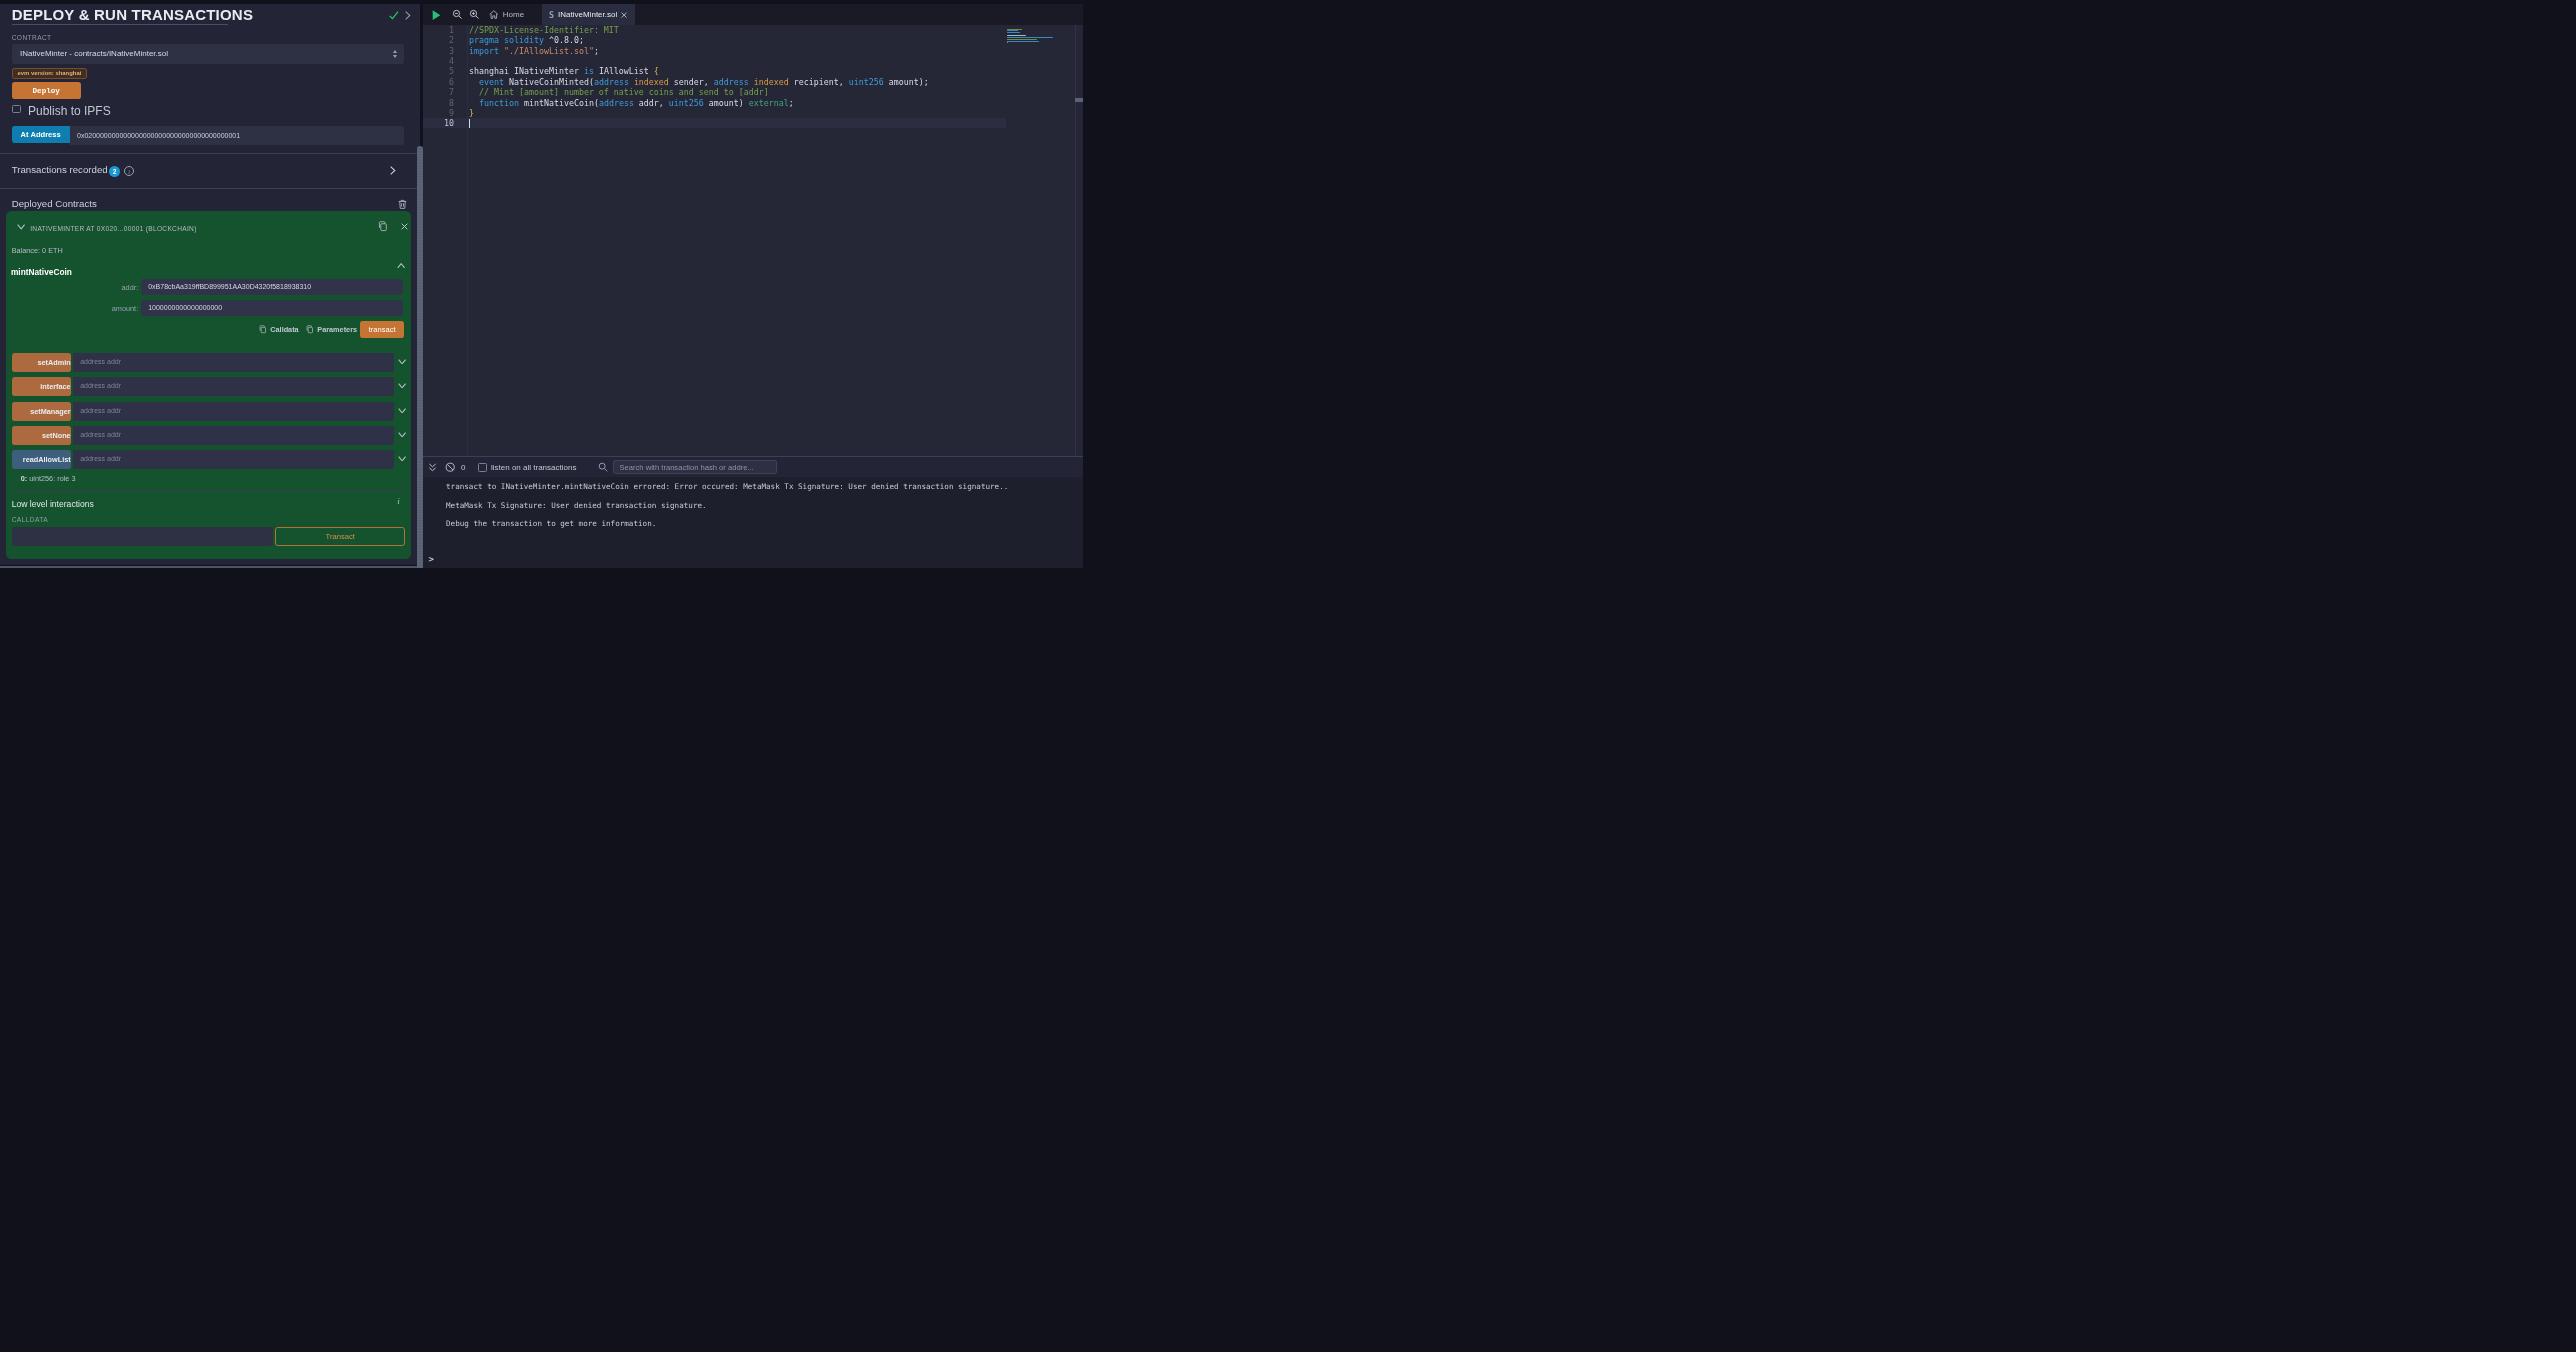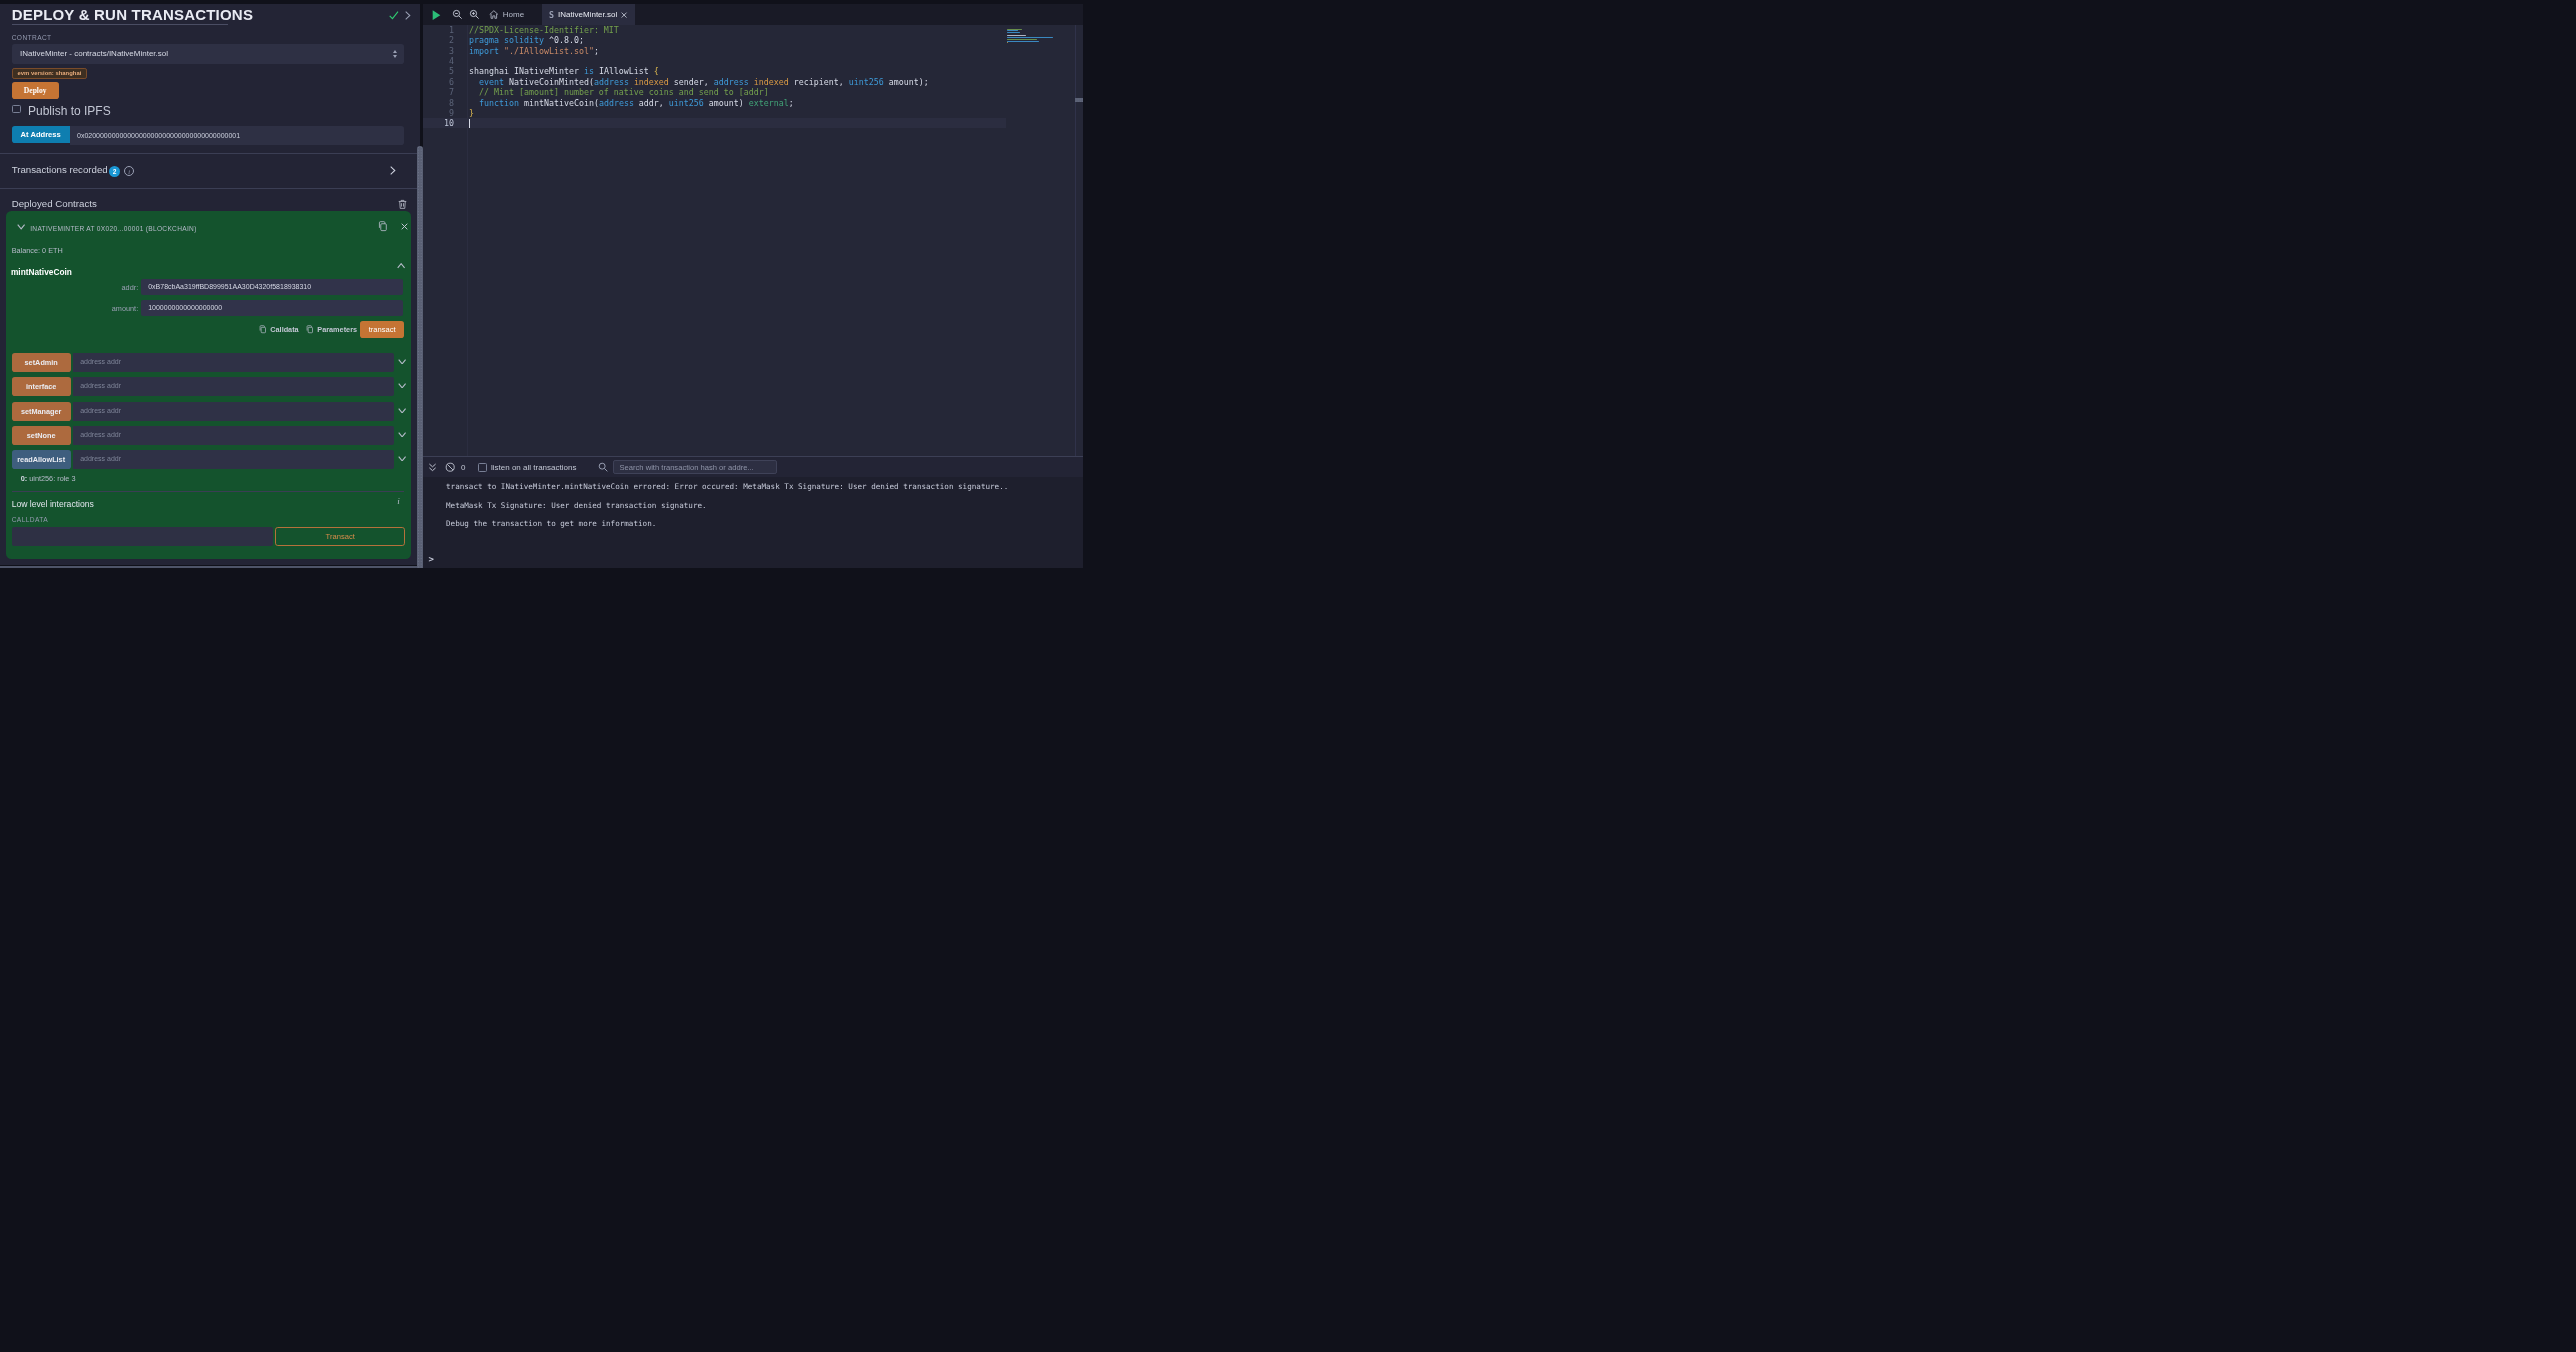--- a/index.html
+++ b/index.html
@@ -15,21 +15,21 @@
   .lp-expand { position:absolute; left:405px; top:7px; }
   .lp-underline { position:absolute; left:11.7px; top:20px; width:216px; height:0.7px; background:#4A4D63; }
   .sec-label { position:absolute; font-size:6.6px; letter-spacing:0.4px; color:#959BB0; }
   .contract-label { left:11.7px; top:30px; }
   .select { position:absolute; left:11.7px; top:40px; width:392px; height:20px; background:#2E3044; border-radius:2.8px; color:#D8DBE6; font-size:8px; line-height:20px; padding:0 16.6px 0 8.3px; }
   .select-arrows { position:absolute; right:7px; top:5.5px; }
   .select-arrows i { display:block; width:0; height:0; border-left:2.8px solid transparent; border-right:2.8px solid transparent; }
   .select-arrows i.up { border-bottom:3.5px solid #9AA0B4; margin-bottom:2.1px; }
   .select-arrows i.dn { border-top:3.5px solid #9AA0B4; }
   .evm-badge { position:absolute; left:11.7px; top:64px; height:11px; line-height:9.7px; padding:0 4.8px; background:#3E2F21; border:0.7px solid #7A4C2A; border-radius:2.1px; color:#E8AC7C; font-size:5.9px; font-weight:700; }
-  .btn-deploy { position:absolute; left:11.7px; top:78px; width:47px; height:17.3px; background:#C57434; border:none; border-radius:2.8px; color:#fff; font-size:7.6px; font-weight:600; font-family:Liberation Serif, serif; }
+  .btn-deploy { position:absolute; left:11.7px; top:78px; width:69px; height:17.3px; background:#C57434; border:none; border-radius:2.8px; color:#fff; font-size:7.6px; font-weight:600; font-family:Liberation Mono, monospace; }
   .chk { position:absolute; width:8.3px; height:8.3px; border:1px solid #787F95; border-radius:1.4px; background:transparent; }
   .publish-chk { left:12.4px; top:101px; }
   .publish-label { position:absolute; left:28px; top:100px; font-size:12px; color:#C3C7D4; }
   .ataddr-btn { position:absolute; left:11.7px; top:122px; width:58px; height:17px; background:#0E7EB0; border:none; border-radius:2.8px 0 0 2.8px; color:#fff; font-size:7.6px; font-weight:700; font-family:inherit; }
   .ataddr-input { position:absolute; left:70px; top:122px; width:334px; height:19.3px; background:#2E3044; border-radius:0 2.8px 2.8px 0; color:#CCD0DD; font-size:7px; line-height:19.3px; padding:0 7px; white-space:nowrap; overflow:hidden; }
   .divider { position:absolute; left:0; width:420px; height:0.7px; background:#3B3E54; }
   .div1 { top:149px; } .div2 { top:184px; }
   .tx-label { position:absolute; left:11.7px; top:160px; font-size:9.7px; color:#CED2DE; }
   .tx-badge { position:absolute; left:109px; top:162px; width:11px; height:11px; border-radius:50%; background:#1A97D4; color:#fff; font-size:6.6px; font-weight:700; text-align:center; line-height:11px; }
   .info-circ { position:absolute; left:124px; top:162px; width:10.4px; height:10.4px; border:0.7px solid #9AA0B4; border-radius:50%; color:#9AA0B4; font-size:6.2px; text-align:center; line-height:9.7px; font-family:"Liberation Serif",serif; font-style:italic; }
@@ -47,21 +47,21 @@
   .fn-name { position:absolute; left:4.8px; top:56px; font-size:8.3px; font-weight:700; color:#FFFFFF; }
   .fn-chev { position:absolute; left:391px; top:52px; }
   .field-row { position:absolute; left:0; width:405px; height:16px; }
   .field-label { position:absolute; left:41px; width:91px; top:4.1px; text-align:right; font-size:7.3px; color:#9AA0B4; }
   .field-input { position:absolute; left:135px; top:0; width:262px; height:16px; background:#31334A; border-radius:2.1px; color:#D5D8E4; font-size:7px; line-height:16px; padding:0 7px; }
   .act-row { position:absolute; left:0; top:110px; width:405px; height:18px; }
   .act-grp { position:absolute; top:3.5px; display:flex; align-items:center; gap:3.5px; color:#C3C7D4; font-size:7.3px; font-weight:700; }
   .grp-calldata { left:253px; } .grp-params { left:300px; }
   .btn-transact-sm { position:absolute; left:354px; top:0; width:44px; height:17.3px; background:#C57434; border:none; border-radius:2.8px; color:#fff; font-size:7.6px; font-family:inherit; }
   .method-row { position:absolute; left:0; width:405px; height:18.6px; }
-  .m-btn { position:absolute; left:5.5px; top:0; width:59px; height:18.6px; border:none; border-radius:2.8px; color:#EAECF2; font-size:7.3px; font-weight:700; font-family:inherit; }
+  .m-btn { position:absolute; left:5.5px; top:0; width:59px; height:18.6px; border:none; border-radius:2.8px; color:#EAECF2; font-size:7.3px; font-weight:700; font-family:inherit;text-align:right; }
   .m-btn.write { background:#AD6A3E; }
   .m-btn.view { background:#3E5E7E; }
   .m-input { position:absolute; left:67px; top:0; width:321px; height:18.6px; background:#2F3146; border-radius:0 2.1px 2.1px 0; color:#7E8498; font-size:7px; line-height:18.6px; padding:0 7px; }
   .m-chev { position:absolute; left:392px; top:5.5px; }
   .out-row { position:absolute; left:14.5px; top:263px; font-size:7.3px; color:#B7BCCB; }
   .out-row b { color:#D5D8E4; }
   .card-div { position:absolute; left:5.5px; top:280px; width:392px; height:0.7px; background:#3B3E54; }
   .lowlevel-title { position:absolute; left:5.5px; top:288px; font-size:8.6px; color:#E3E6EE; }
   .lowlevel-info { position:absolute; left:391px; top:285px; font-size:9px; color:#B6BBCA; font-family:"Liberation Serif",serif; font-style:italic; }
   .calldata-label { position:absolute; left:5.5px; top:305px; font-size:6.6px; letter-spacing:0.4px; color:#959BB0; }

